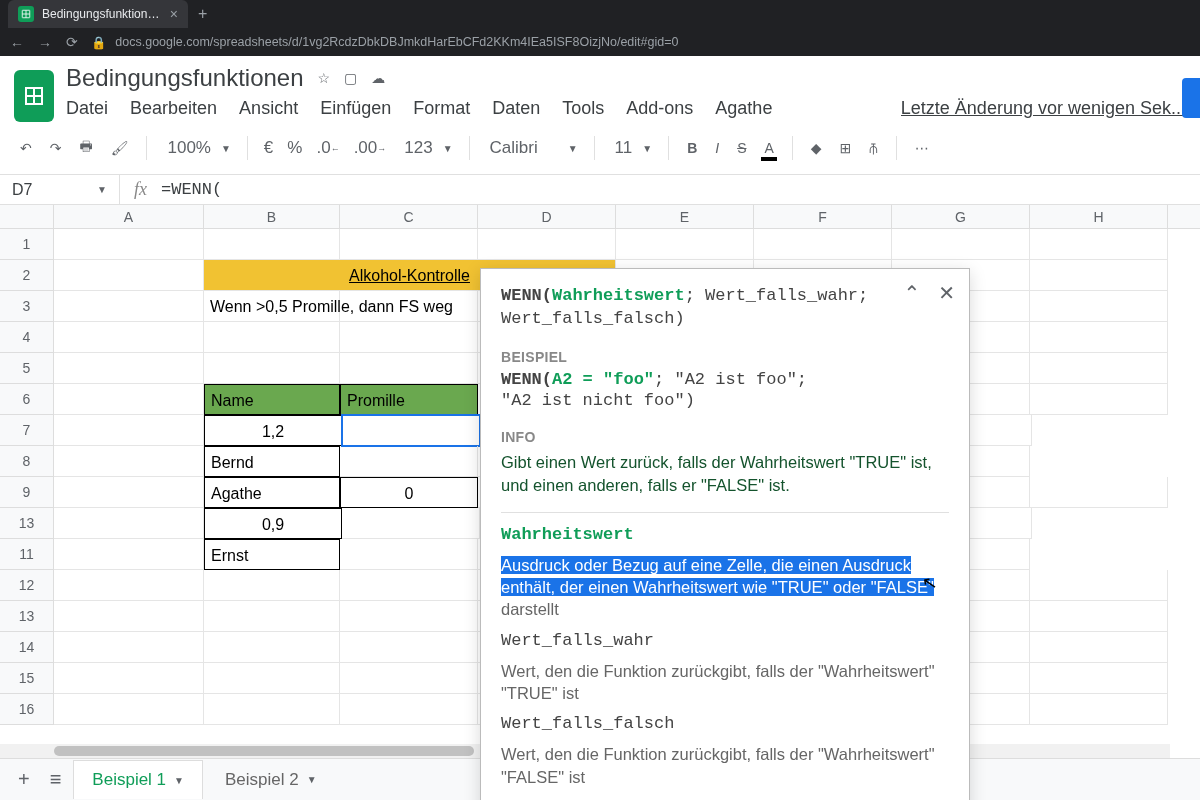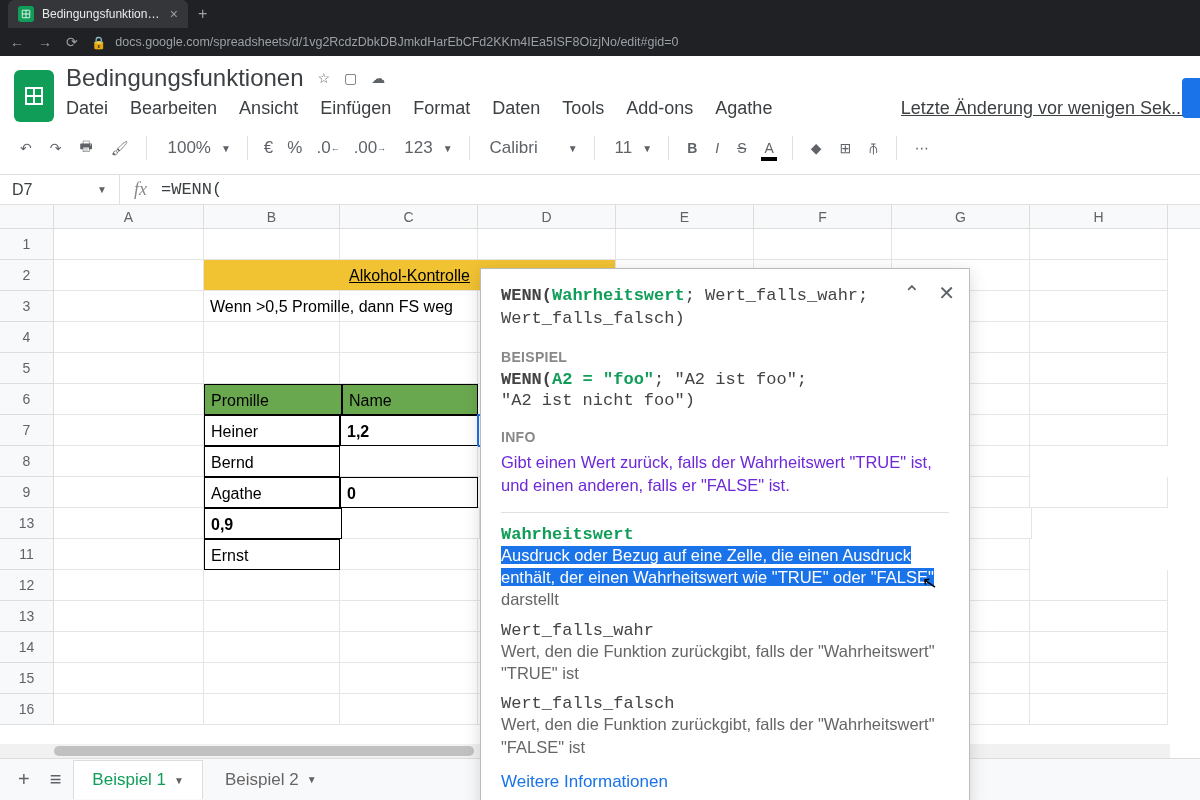--- a/index.html
+++ b/index.html
@@ -60,39 +60,39 @@
   .col-A { width: 150px; } .col-B { width: 136px; } .col-C { width: 138px; }
   .col-D { width: 138px; } .col-E { width: 138px; } .col-F { width: 138px; }
   .col-G { width: 138px; } .col-H { width: 138px; }
   .rows { }
   .row { display: flex; height: 31px; }
   .row-h { width: 54px; background: #f8f9fa; border-right: 1px solid #ddd; border-bottom: 1px solid #ddd; text-align: center; font-size: 14px; color: #5f6368; line-height: 31px; }
   .cell { border-right: 1px solid #e5e5e5; border-bottom: 1px solid #e5e5e5; padding: 0 6px; font-size: 16px; line-height: 31px; color: #000; white-space: nowrap; overflow: visible; }
   .hdr-yellow { background: #f1c232; text-align: center; font-weight: 400; }
   .hdr-green { background: #6aa84f; font-weight: 400; border: 1px solid #000 !important; }
   .tbl-border { border: 1px solid #000 !important; }
-  .num { text-align: left; font-weight: bold; }
+  .num { text-align: center; }
   .sel { outline: 2px solid #1a73e8; outline-offset: -1px; }
 
   
   .help-popup { position: absolute; left: 480px; top: 268px; width: 490px; background: #fff; border: 1px solid #bbb; box-shadow: 0 4px 16px rgba(0,0,0,0.15); padding: 16px 20px 14px 20px; font-size: 16px; color: #444; z-index: 10; }
   .help-sig { font-family: 'Consolas', 'Courier New', monospace; font-size: 17px; line-height: 1.35; }
   .sig-fn { font-weight: bold; }
   .sig-arg-active { color: #0f9d58; font-weight: bold; }
   .help-controls { position: absolute; right: 14px; top: 12px; display: flex; gap: 18px; color: #5f6368; }
   .help-controls span { cursor: pointer; font-size:20px; }
   .help-section-title { font-size: 14px; color: #888; font-weight: bold; margin-top: 18px; letter-spacing: 0.3px; }
   .help-example { font-family: 'Consolas', 'Courier New', monospace; font-size: 17px; margin-top: 4px; line-height:1.25;}
   .ex-fn { font-weight: bold; }
   .ex-arg1 { color: #0f9d58; font-weight: bold; }
-  .help-info { margin-top: 6px; color: #6d28d9; font-size: 16.5px; line-height:1.35; }
+  .help-info { margin-top: 6px; color: #14532d; font-size: 16.5px; line-height:1.35; }
   .help-hr { border: none; border-top: 1px solid #e0e0e0; margin: 16px 0 12px 0; }
   .param-name { font-family: 'Consolas','Courier New', monospace; font-size: 17px; margin-top: 10px; }
   .param-name.active { color: #0f9d58; font-weight: bold; }
-  .param-desc { color: #666; font-size: 16.5px; line-height: 1.35; margin-top:0;}
+  .param-desc { color: #666; font-size: 16.5px; line-height: 1.35; margin-top:10px;}
   .hl { background: #1a73e8; color: #fff; }
   .more-link { color: #1a73e8; margin-top: 14px; font-size: 17px; cursor: pointer; }
 
   
   .sheet-bar { position: absolute; bottom: 0; left: 0; right: 0; height: 42px; background: #f8f9fa; border-top: 1px solid #ddd; display: flex; align-items: center; padding: 0 10px; gap: 4px; }
   .sheet-btn { padding: 8px; color: #5f6368; cursor: pointer; font-size: 20px; }
   .sheet-tab { padding: 9px 18px; font-size: 17px; color: #666; cursor: pointer; display:flex; gap:8px; align-items:center;}
   .sheet-tab.active { background: #fff; color: #0f9d58; font-weight: 500; border-top: 1px solid #ddd; border-left:1px solid #ddd; border-right:1px solid #ddd;}
   
   
@@ -282,32 +282,31 @@
           <div class="cell col-C"></div>
           <div class="cell col-D"></div>
           <div class="cell col-E"></div>
           <div class="cell col-F"></div>
           <div class="cell col-G"></div>
           <div class="cell col-H"></div>
         </div>
         <div class="row">
           <div class="row-h">6</div>
           <div class="cell col-A"></div>
+          <div class="cell col-B hdr-green">Name</div>
           <div class="cell col-C hdr-green">Promille</div>
-          <div class="cell col-B hdr-green">Name</div>
           <div class="cell col-D"></div>
           <div class="cell col-E"></div>
           <div class="cell col-F"></div>
           <div class="cell col-G"></div>
           <div class="cell col-H"></div>
         </div>
         <div class="row">
           <div class="row-h">7</div>
           <div class="cell col-A"></div>
-          <div class="cell col-B tbl-border">Heiner</div>
           <div class="cell col-C tbl-border num">1,2</div>
           <div class="cell col-D sel"></div>
           <div class="cell col-E"></div>
           <div class="cell col-F"></div>
           <div class="cell col-G"></div>
           <div class="cell col-H"></div>
         </div>
         <div class="row">
           <div class="row-h">8</div>
           <div class="cell col-A"></div>

